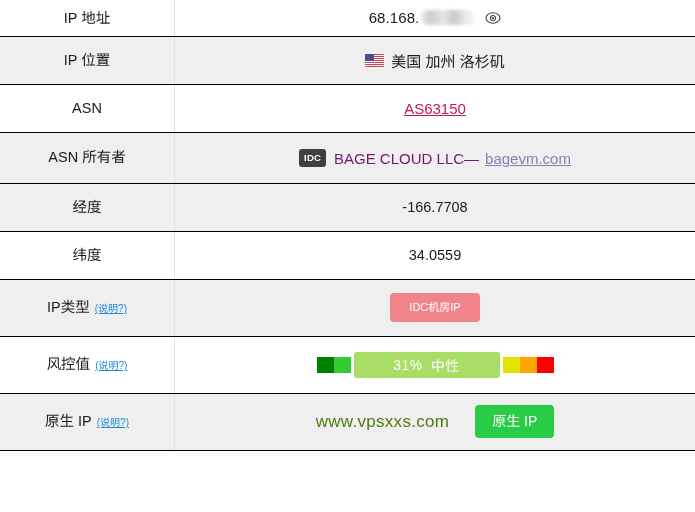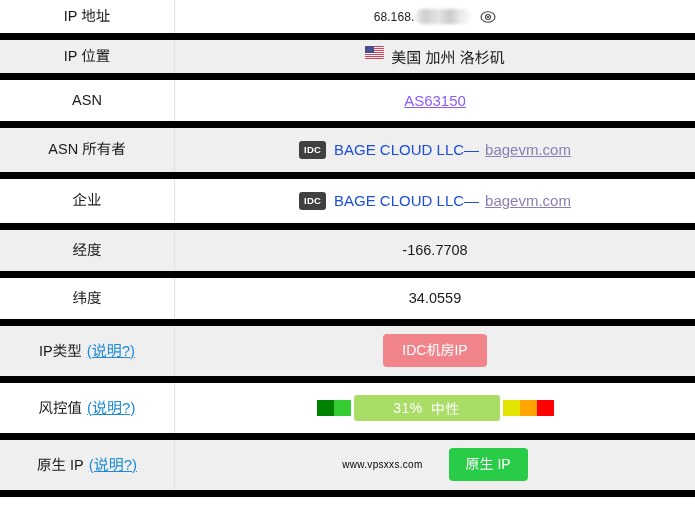--- a/index.html
+++ b/index.html
@@ -26,21 +26,21 @@
   .ip-table tr {
     background: #ffffff;
   }
   .ip-table tr.alt {
     background: #efefef;
   }
 
   .ip-table td {
     padding: 0;
     vertical-align: middle;
-    border-bottom: 7px solid #000000;
+    border-bottom: 1px solid #000000;
   }
 
   td.label-cell {
     width: 166px;
     text-align: center;
     font-size: 14.5px;
     color: #1b1b1b;
     border-right: 1px solid #e0e0e0;
     padding: 0 4px;
     line-height: 1.4;
@@ -48,46 +48,47 @@
 
   td.value-cell {
     text-align: center;
     font-size: 14.5px;
     color: #1b1b1b;
     padding: 0 8px;
     position: relative;
   }
 
   .row-h-36 { height: 36px; }
-  .row-h-55 { height: 40px; }
+  .row-h-55 { height: 48px; }
   .row-h-48 { height: 48px; }
   .row-h-51 { height: 51px; }
   .row-h-57 { height: 57px; }
 
   .help-link {
-    font-size: 15px;
+    font-size: 10px;
     color: #1e8bd6;
     text-decoration: underline;
     margin-left: 5px;
     white-space: nowrap;
     cursor: pointer;
   }
 
   .inline-wrap {
     display: inline-flex;
+    align-items: center;
     justify-content: center;
     gap: 0;
   }
 
   
   .ip-value {
     display: inline-flex;
     align-items: center;
     justify-content: flex-start;
-    font-size: 12px;
+    font-size: 15px;
     letter-spacing: 0.1px;
   }
   .ip-mask {
     display: inline-block;
     width: 56px;
     height: 15px;
     margin-left: 1px;
     border-radius: 7px;
     background: linear-gradient(90deg,
         rgba(228,228,228,0.55) 0%,
@@ -131,21 +132,21 @@
     position: absolute;
     left: 0; top: 0;
     width: 8.5px;
     height: 7px;
     background: #4a4e8c;
   }
   .loc-text { font-size: 15px; }
 
   
   a.asn-link {
-    color: #8b5cf6;
+    color: #be185d;
     text-decoration: underline;
     font-size: 15px;
   }
   a.org-link {
     color: #8a7fb3;
     text-decoration: underline;
     font-size: 15px;
   }
 
   
@@ -157,29 +158,29 @@
     font-weight: bold;
     line-height: 1;
     padding: 4px 5px 4px 5px;
     border-radius: 3px;
     margin-right: 8px;
     vertical-align: 2px;
     letter-spacing: 0.2px;
   }
   .org-name {
     font-size: 15px;
-    color: #1d4ed8;
+    color: #701a75;
   }
 
   
   .type-pill {
     display: inline-block;
     background: #f0848a;
     color: #ffffff;
-    font-size: 14px;
+    font-size: 11px;
     padding: 8px 19px;
     border-radius: 4px;
     line-height: 1.15;
     cursor: pointer;
   }
 
   
   .risk-meter {
     display: inline-flex;
     align-items: center;
@@ -212,22 +213,22 @@
   }
   .risk-active .pct { margin-right: 8px; }
 
   
   .native-wrap {
     display: inline-flex;
     align-items: center;
     justify-content: center;
   }
   .watermark {
-    color: #000000;
-    font-size: 10px;
+    color: #4d7c0f;
+    font-size: 17px;
     margin-right: 26px;
     letter-spacing: 0.3px;
     user-select: none;
   }
   .native-pill {
     display: inline-block;
     background: #29cc46;
     color: #ffffff;
     font-size: 14px;
     padding: 8px 17px;
@@ -292,33 +293,20 @@
       <td class="value-cell">
         <span class="inline-wrap">
           <span class="idc-tag">IDC</span>
           <span class="org-name">BAGE CLOUD LLC—</span>
           <span style="width:6px;display:inline-block;"></span>
           <a class="org-link" href="#">bagevm.com</a>
         </span>
       </td>
     </tr>
 
-    <tr class="row-h-51">
-      <td class="label-cell">
-        <span>企业</span>
-      </td>
-      <td class="value-cell">
-        <span class="inline-wrap">
-          <span class="idc-tag">IDC</span>
-          <span class="org-name">BAGE CLOUD LLC—</span>
-          <span style="width:6px;display:inline-block;"></span>
-          <a class="org-link" href="#">bagevm.com</a>
-        </span>
-      </td>
-    </tr>
 
     <tr class="alt row-h-48">
       <td class="label-cell">
         <span>经度</span>
       </td>
       <td class="value-cell">
         <span>-166.7708</span>
       </td>
     </tr>
 

